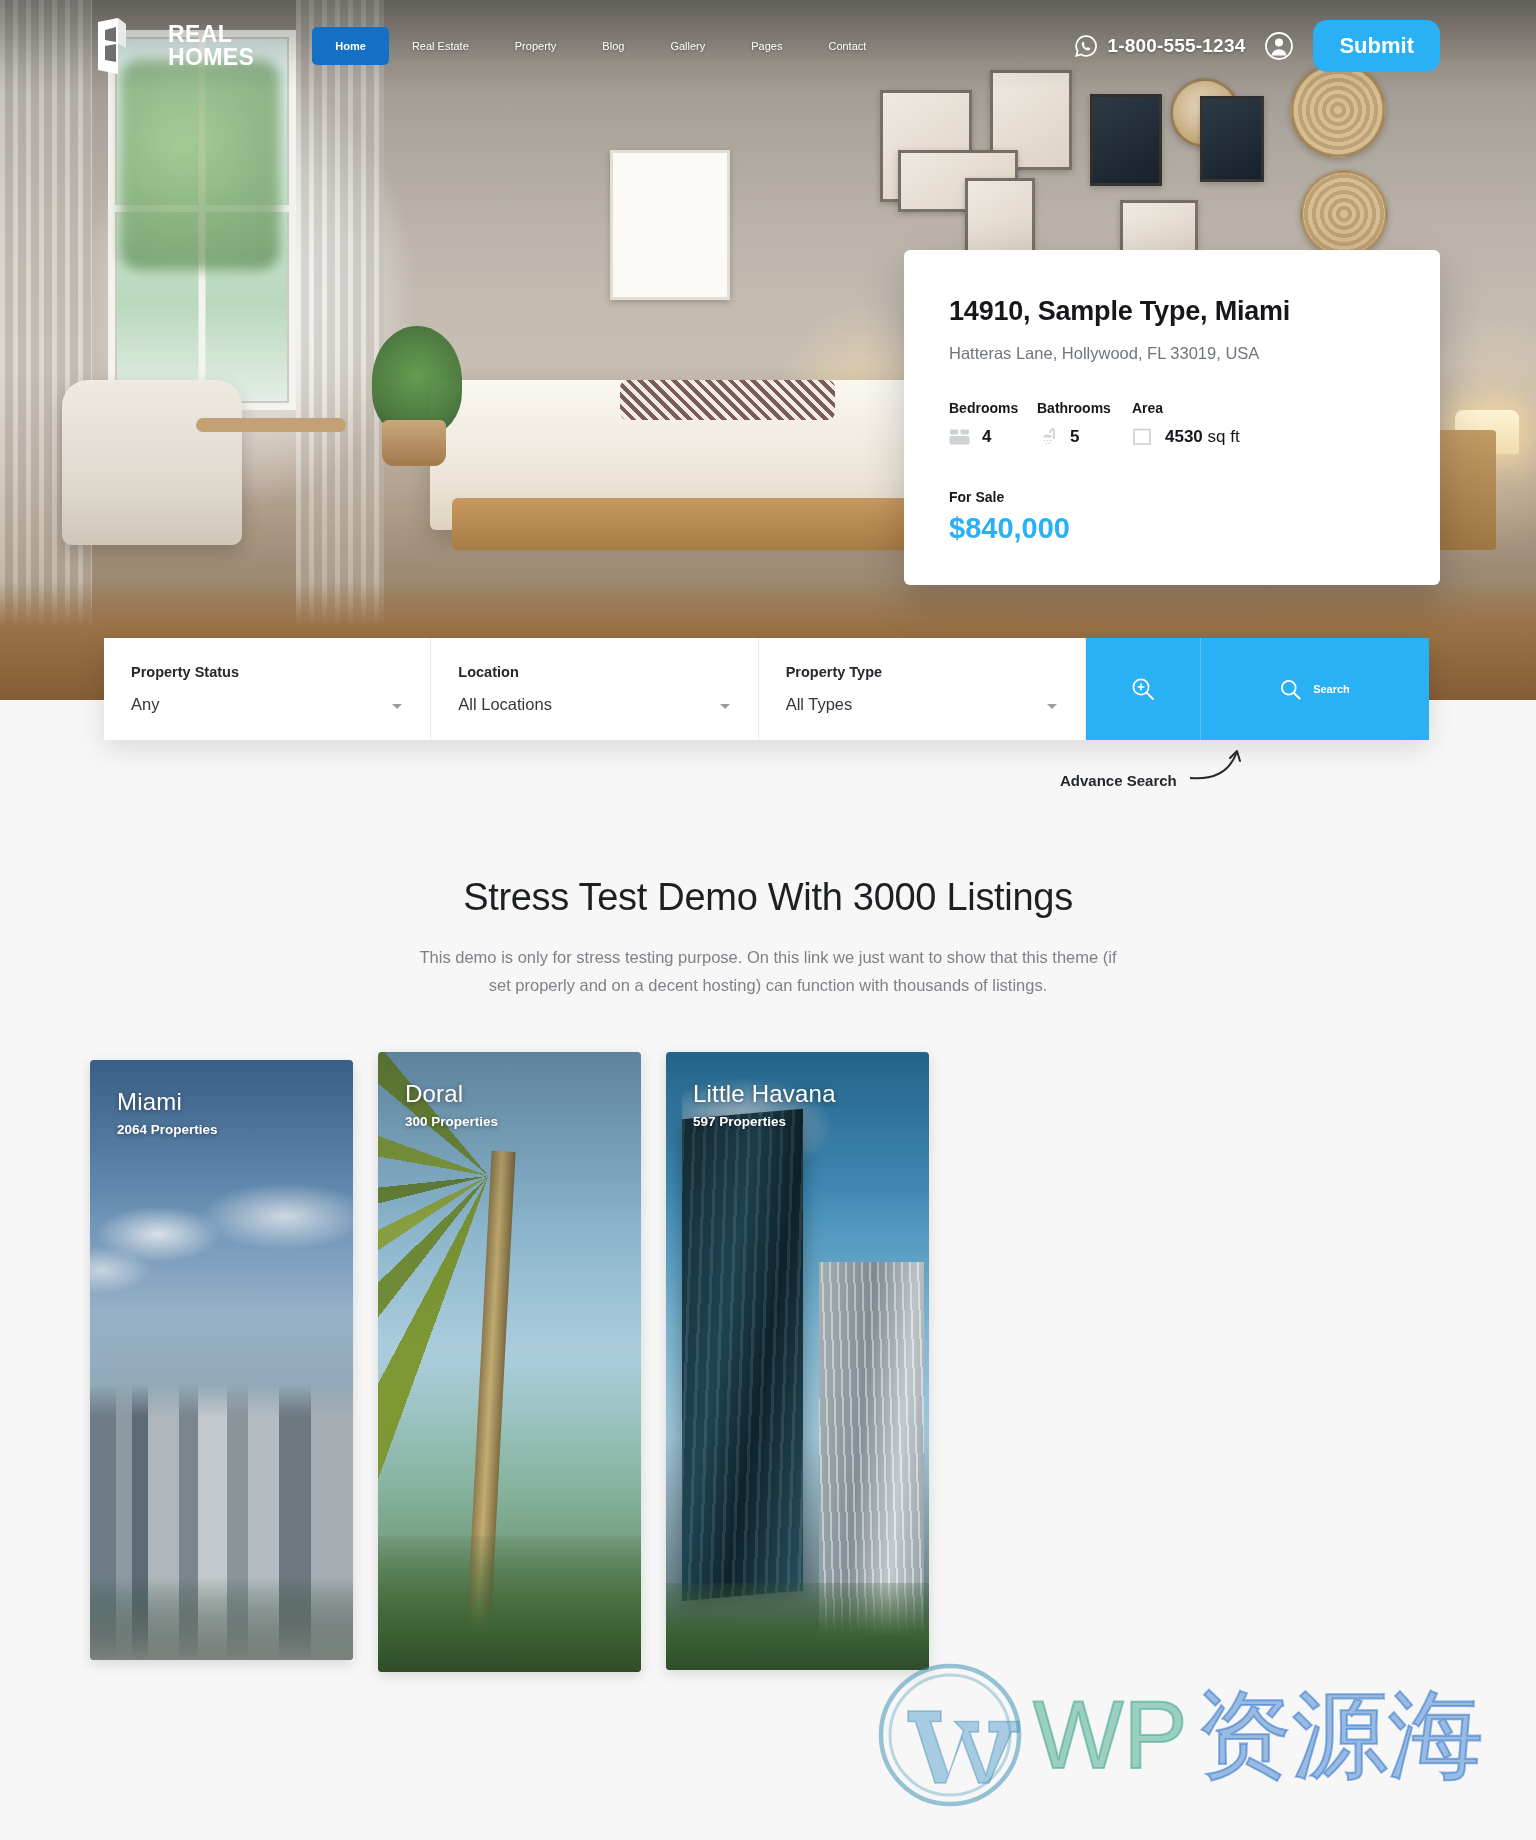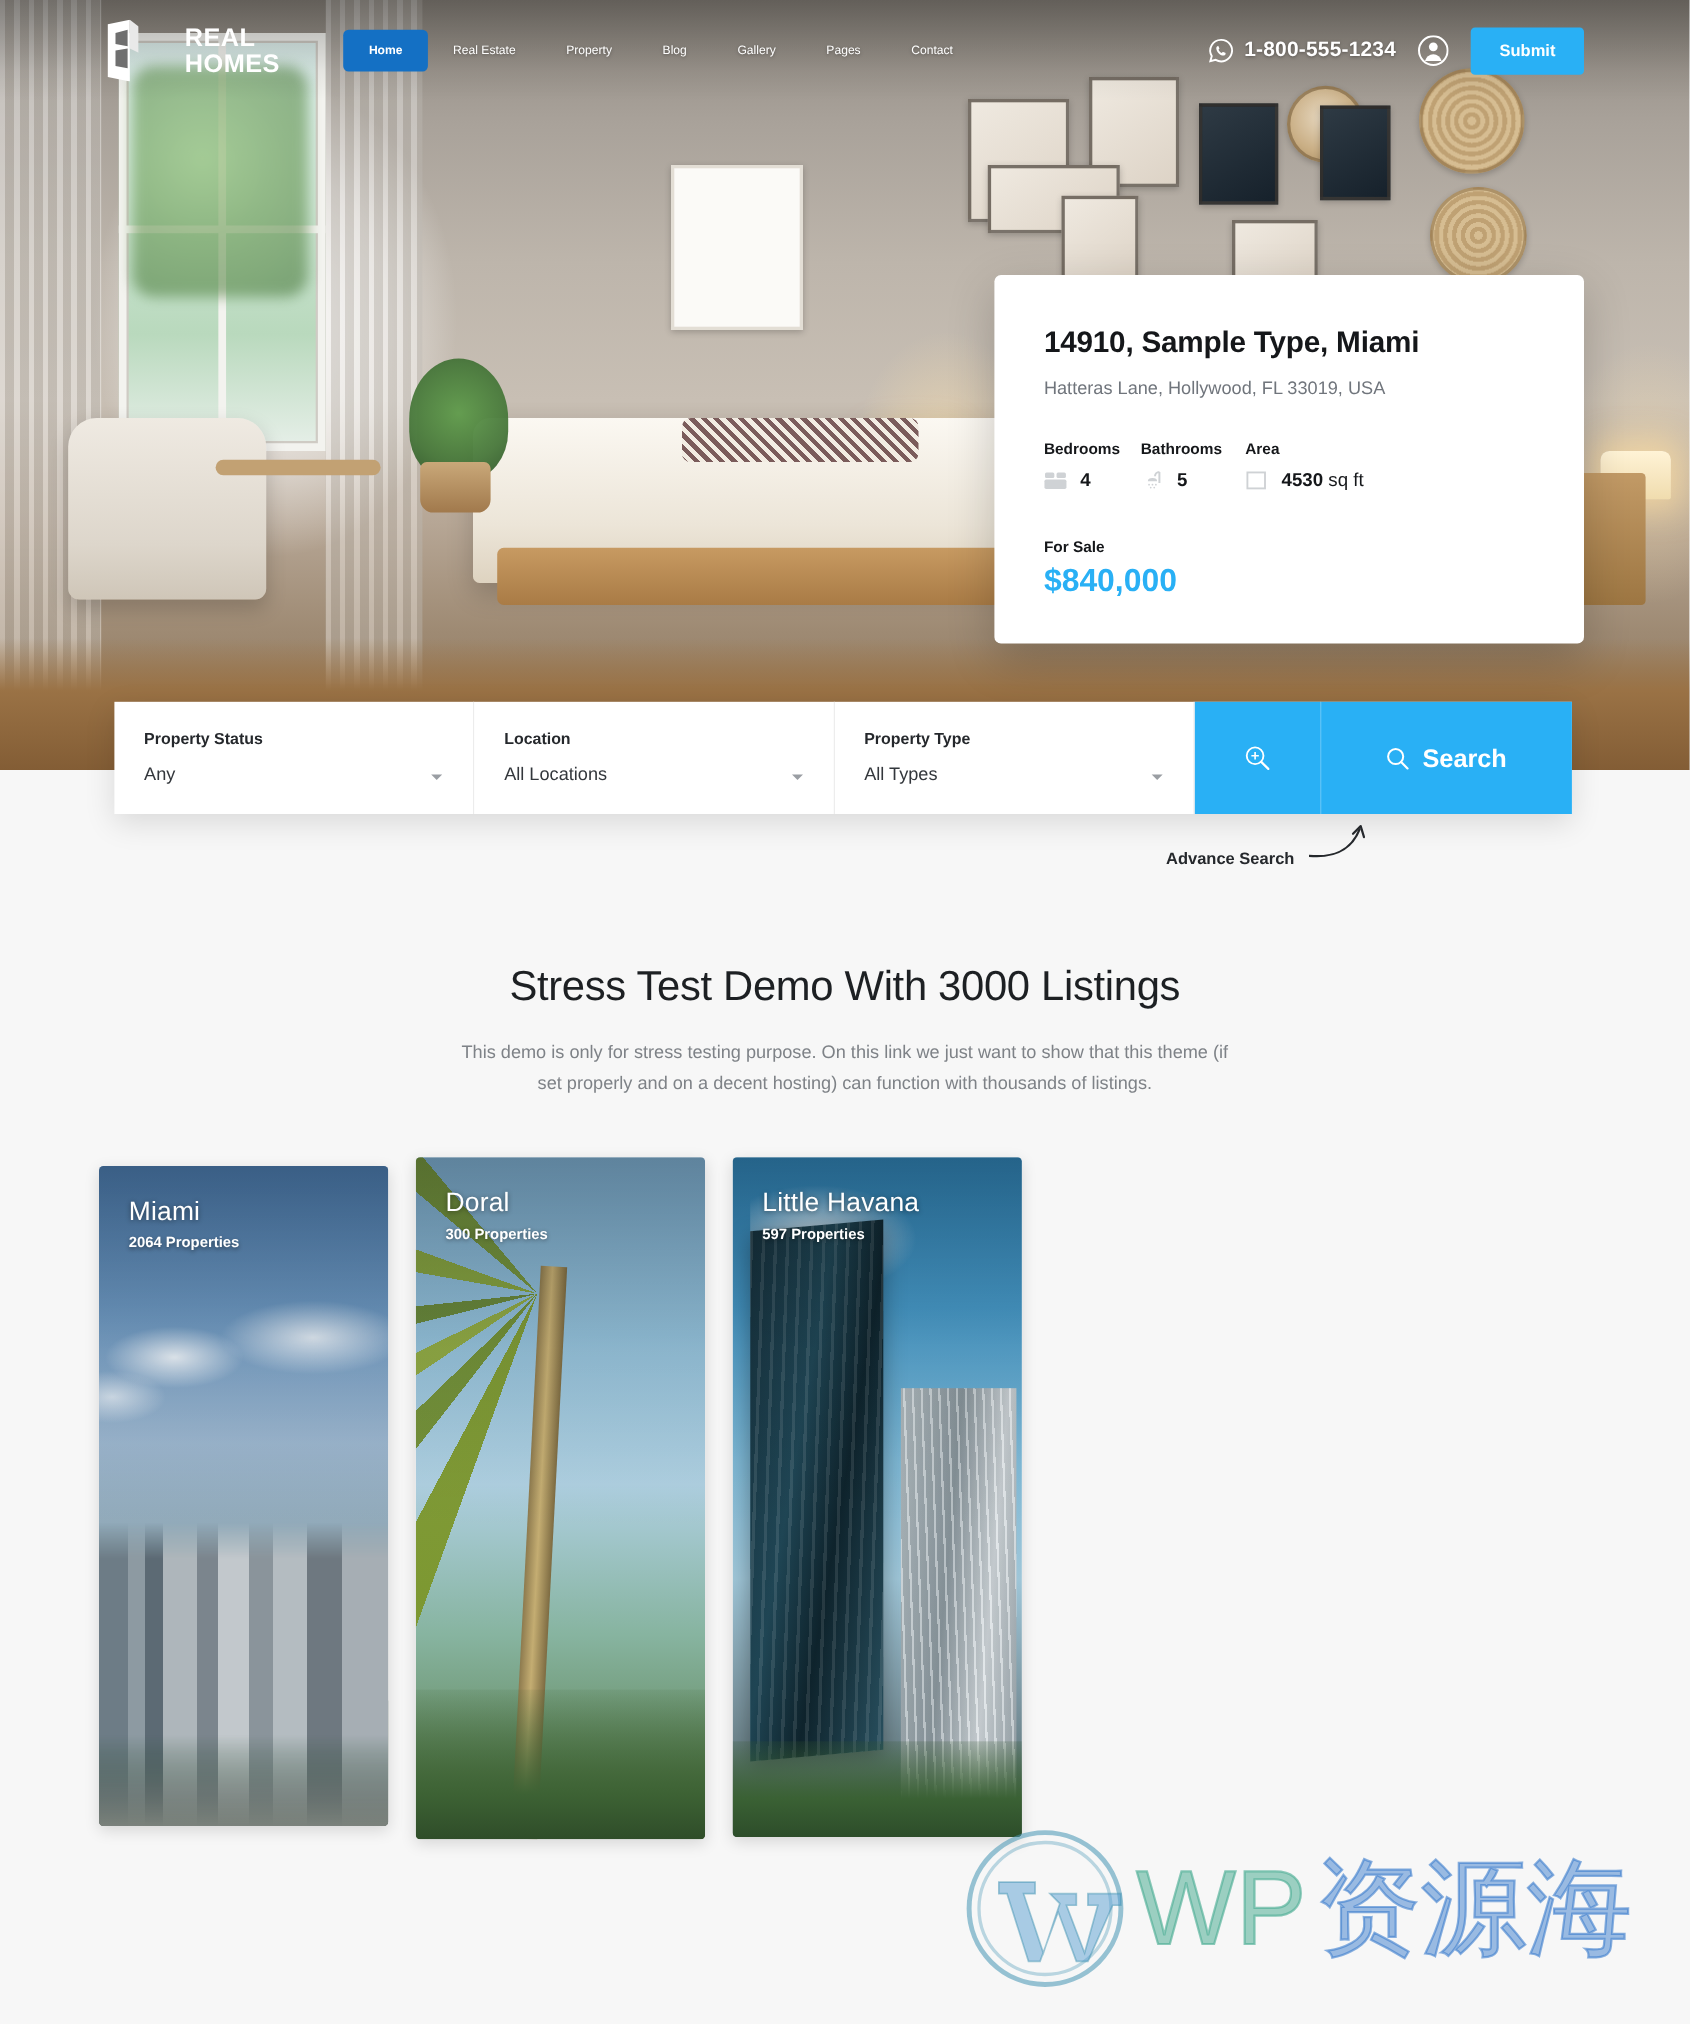--- a/index.html
+++ b/index.html
@@ -139,22 +139,22 @@
   .nav a.active { background: #1470c4; font-weight: 600; text-shadow:none; }
   .header-right { margin-left: auto; display: flex; align-items: center; gap: 20px; }
   .phone {
     display: flex; align-items: center; gap: 9px;
     color: #fff; font-size: 19px; font-weight: 800; letter-spacing: .2px;
     text-shadow: 0 1px 3px rgba(0,0,0,.35);
   }
   .avatar-ic { width: 28px; height: 28px; }
   .submit-btn {
     background: #29b0f5; color: #fff; border: none; cursor: pointer;
-    font-family: inherit; font-size: 15px; font-weight: 700;
-    padding: 13px 26px; border-radius: 4px;
+    font-family: inherit; font-size: 22px; font-weight: 700;
+    padding: 13px 26px; border-radius: 14px;
   }
 
   
   .prop-card {
     position: absolute; right: 96px; top: 250px; width: 536px;
     background: #fff; border-radius: 6px; padding: 46px 45px 40px;
     box-shadow: 0 14px 44px rgba(0,0,0,.20); z-index: 30;
   }
   .prop-title { font-size: 27px; font-weight: 700; color: #15171a; letter-spacing: -.2px; }
   .prop-addr { margin-top: 17px; font-size: 16.5px; color: #70757c; }
@@ -188,21 +188,21 @@
     border-right: 5px solid transparent; border-top: 5px solid #9a9ea3;
   }
   .adv-btn {
     width: 115px; background: #29b0f5; border: none; cursor: pointer;
     display: flex; align-items: center; justify-content: center;
     border-right: 1px solid rgba(255,255,255,.22);
   }
   .search-btn {
     width: 228px; background: #29b0f5; border: none; cursor: pointer;
     display: flex; align-items: center; justify-content: center; gap: 12px;
-    color: #fff; font-family: inherit; font-size: 23px; font-weight: 600;
+    color: #fff; font-family: inherit; font-size: 11px; font-weight: 600;
   }
   .advance-note {
     position: absolute; left: 1060px; top: 772px; z-index: 36;
     font-size: 15px; font-weight: 700; color: #25282c;
   }
   .advance-arrow { position: absolute; left: 1190px; top: 748px; z-index: 36; }
 
   
   .section { position: absolute; left: 0; top: 700px; width: 100%; }
   .sec-head { padding-top: 176px; text-align: center; }

